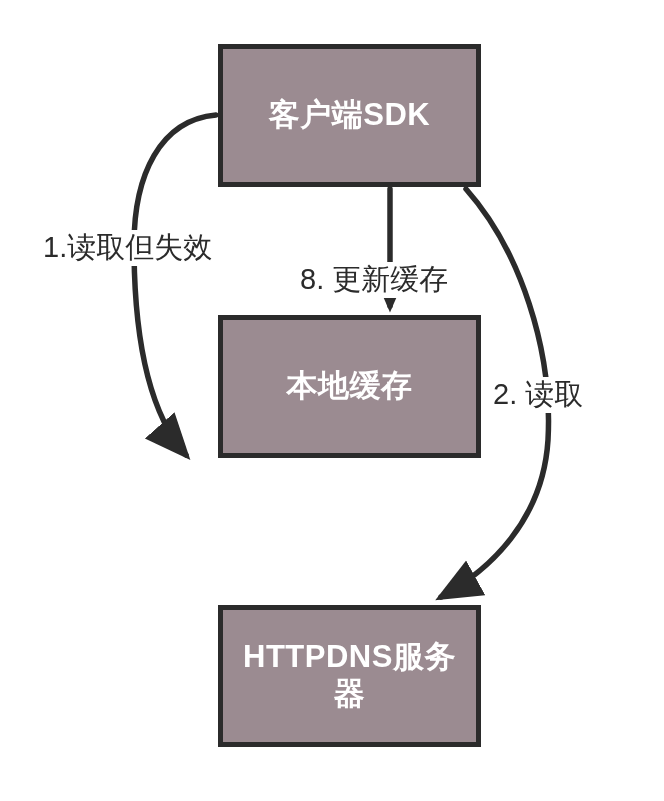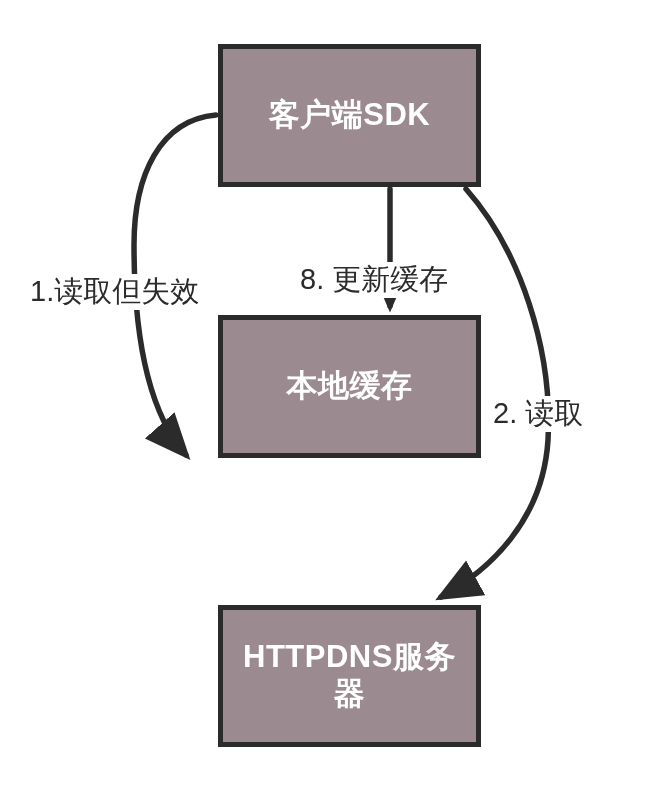--- a/index.html
+++ b/index.html
@@ -71,35 +71,33 @@
   .edge-label {
     position: absolute;
     color: #2b2b2b;
     font-size: 29px;
     white-space: nowrap;
     user-select: none;
     background: #ffffff;
     line-height: 1.1;
   }
   #edge-label-1 {
-    left: 27px;
+    left: 40px;
     top: 230px;
     padding: 2px 3px;
-    margin-top: 44px;
   }
   #edge-label-3 {
     left: 296px;
     top: 262px;
     padding: 2px 4px;
   }
   #edge-label-2 {
     left: 489px;
     top: 377px;
     padding: 2px 4px;
-    margin-top: 19px;
   }
 </style>
 </head>
 <body>
 
 <div id="diagram-root" style="background: rgb(255, 255, 255); width: 564px; height: 801px;">
 
   <svg id="diagram-svg" viewBox="0 0 664 801" xmlns="http://www.w3.org/2000/svg">
     <defs>
       <marker id="arrowhead" markerWidth="9" markerHeight="9" refX="7.2" refY="3.6" orient="auto" markerUnits="strokeWidth">

